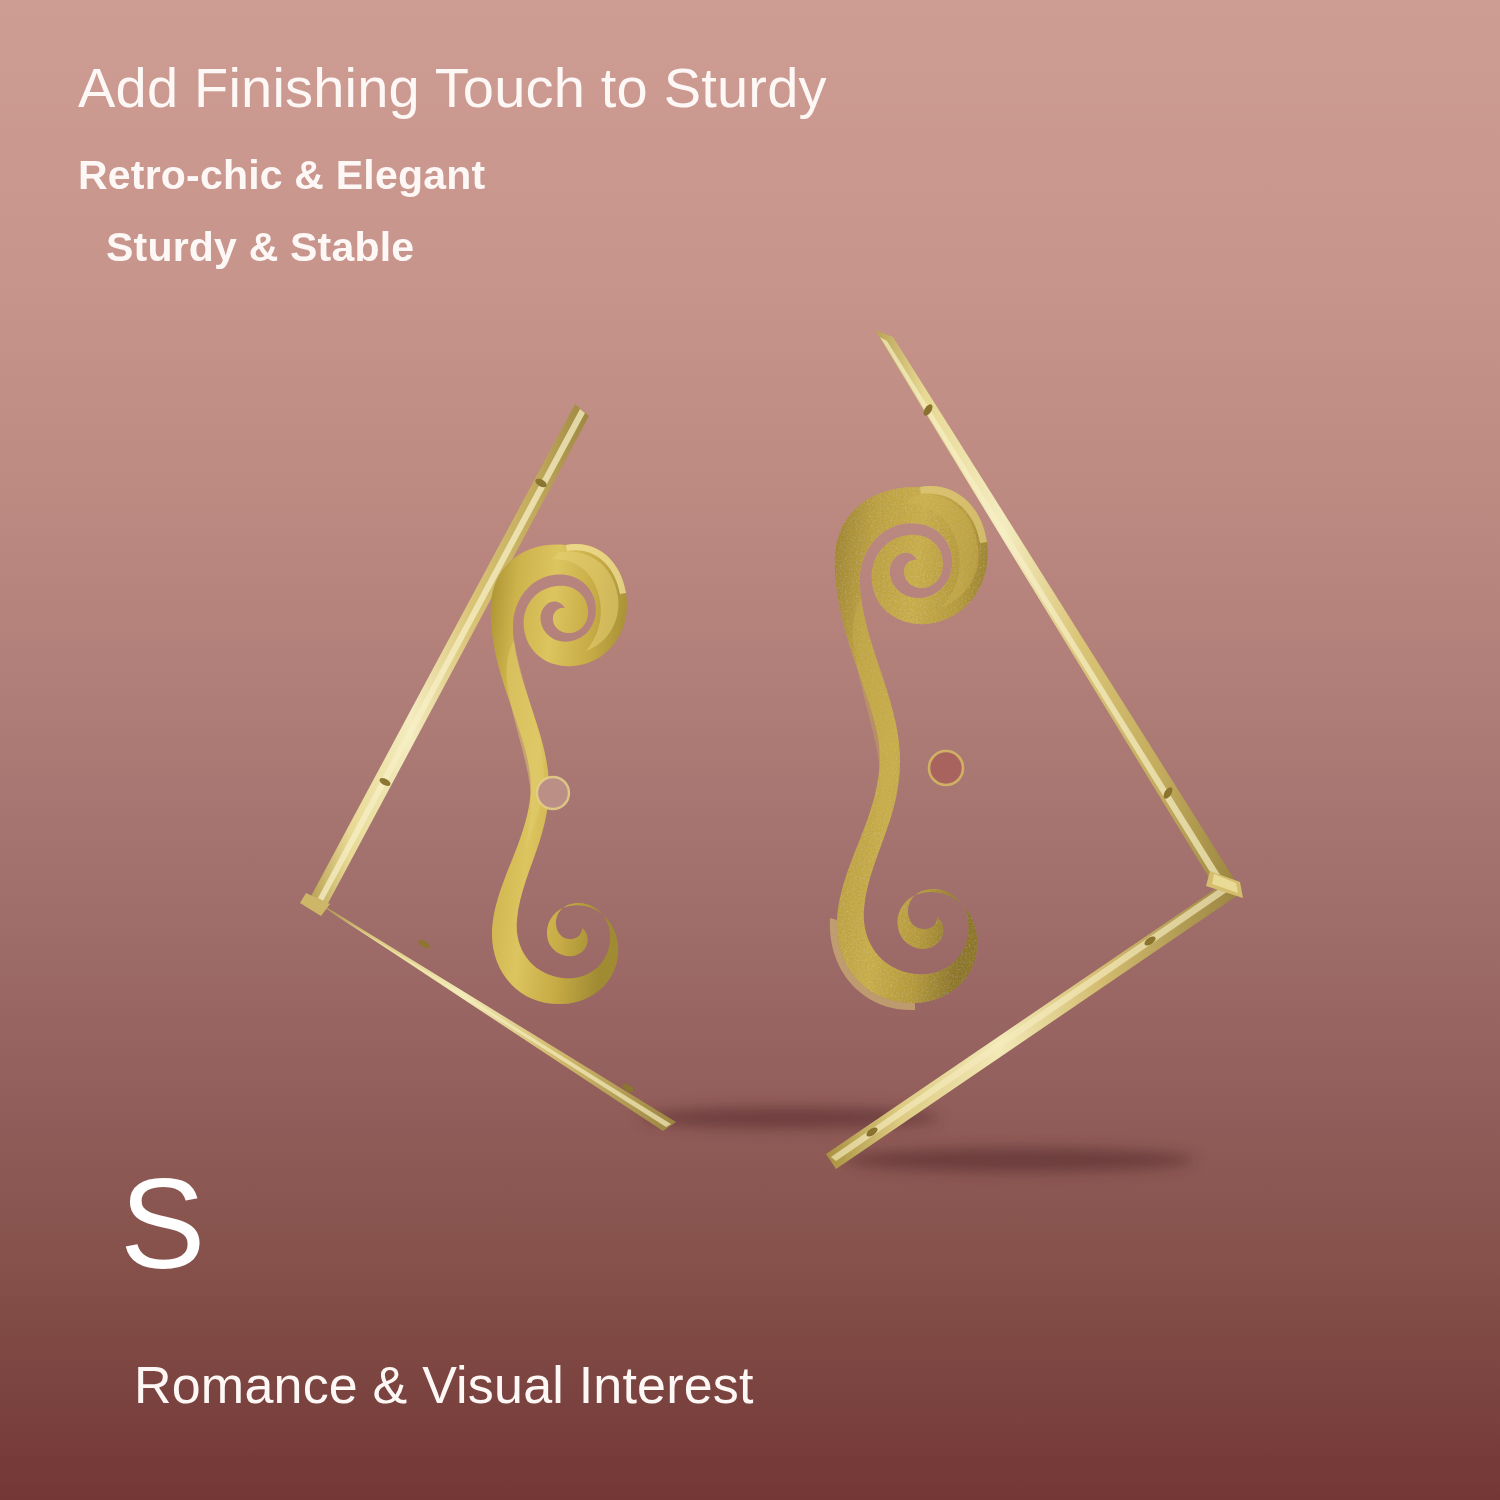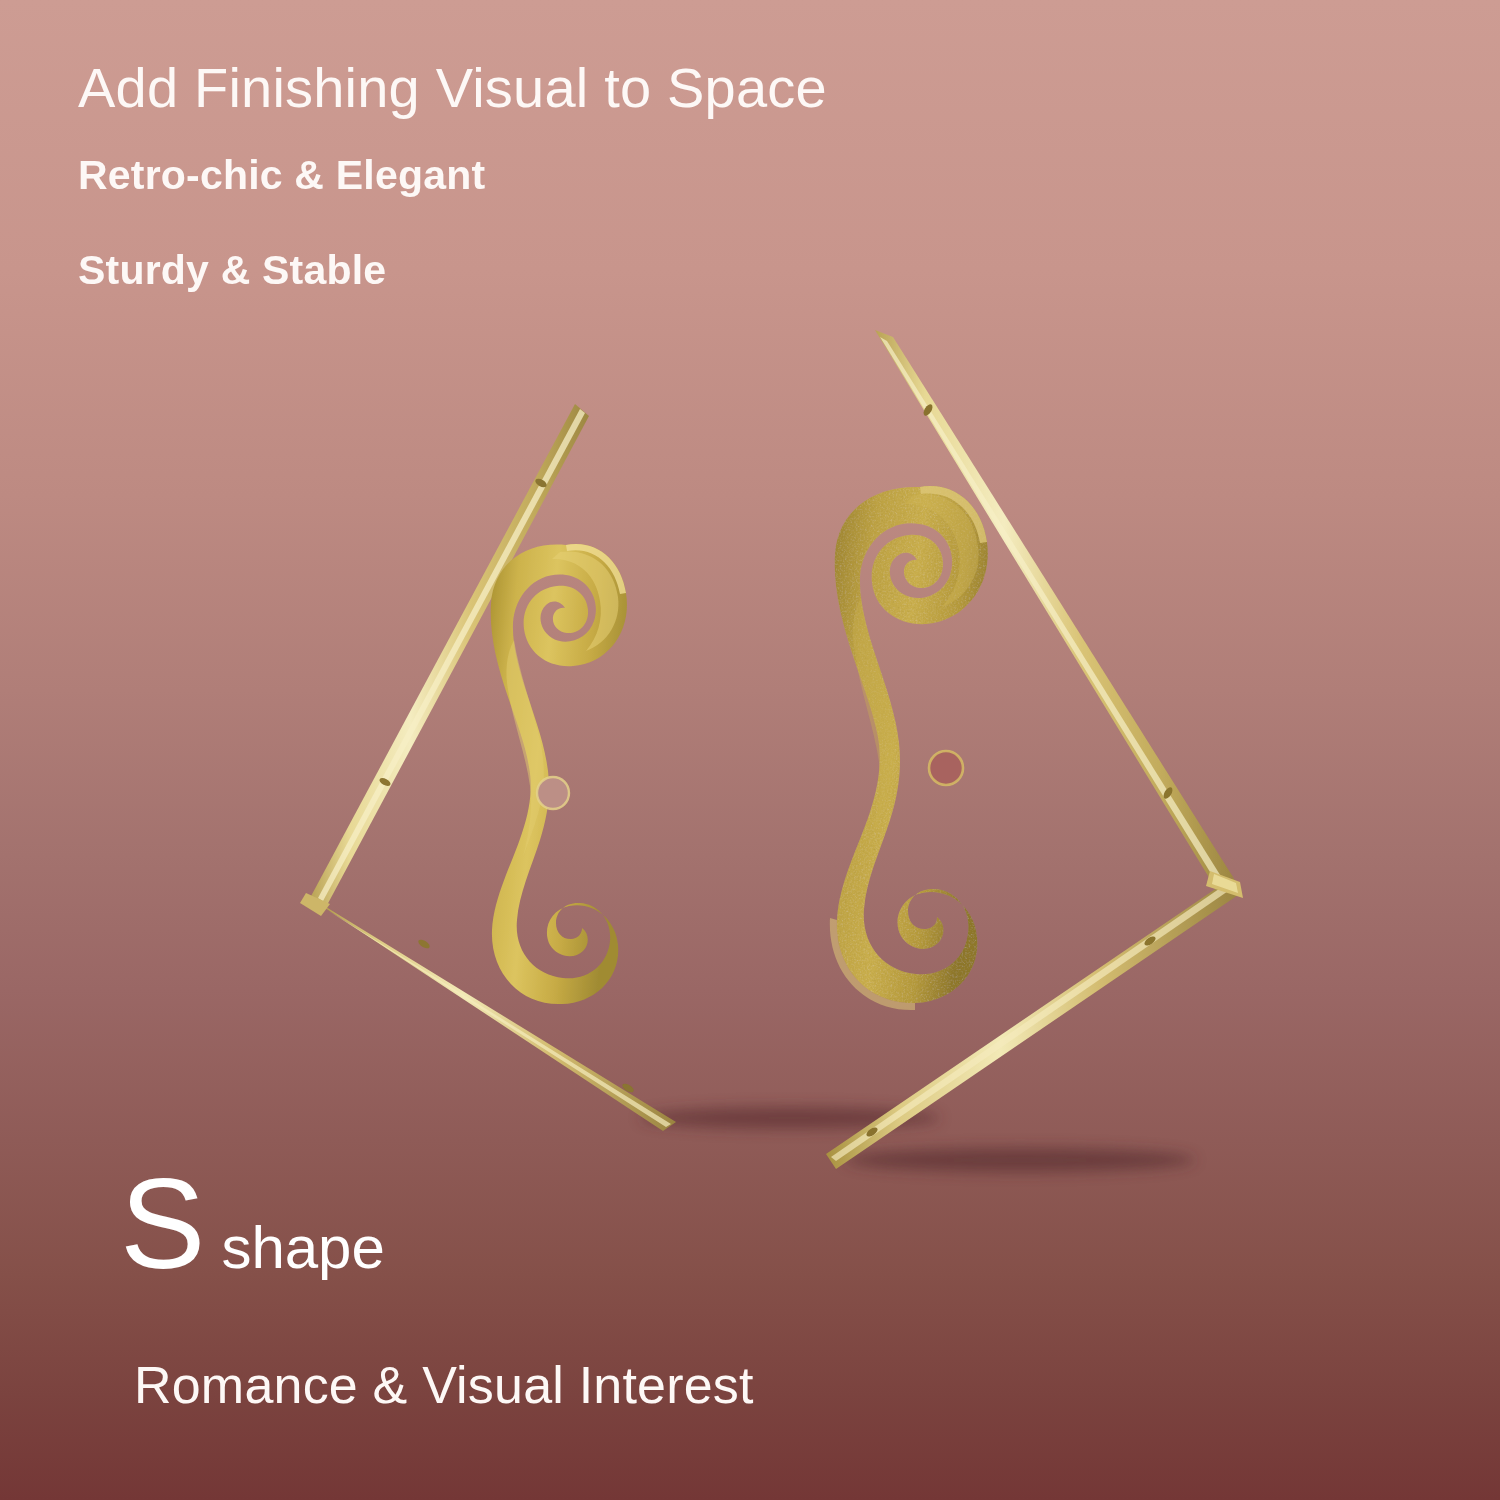--- a/index.html
+++ b/index.html
@@ -41,21 +41,21 @@
   .sub {
     position:absolute;
     left:78px;
     font-size:41px;
     font-weight:700;
     color:#fdf8f6;
     letter-spacing:0.2px;
     white-space:nowrap;
   }
   #sub1 { top:152px; }
-  #sub2 { top:247px; }
+  #sub2 { top:224px;margin-left:28px; }
 
   .shape-line {
     position:absolute;
     left:120px; top:1160px;
     display:flex;
     align-items:baseline;
     color:#ffffff;
     white-space:nowrap;
   }
   .shape-letter {
@@ -285,26 +285,25 @@
                  C 975,511 951,490 921,494 Z" fill="#ddc778" opacity="0.8"></path>
         <path d="M 837,920 C 834,968 869,1005 915,1003 L 915,1010
                  C 864,1012 827,972 830,918 Z" fill="#dcc677" opacity="0.55"></path>
 
         <circle cx="946" cy="768" r="17" fill="#a8635e"></circle>
         <circle cx="946" cy="768" r="17" fill="none" stroke="#d6bc64" stroke-width="2.6" opacity="0.85"></circle>
       </g>
     </svg>
   </div>
 
-  <div class="headline">Add Finishing Visual to Space</div>
+  <div class="headline">Add Finishing Touch to Sturdy</div>
 
   <div class="sub" id="sub1">Retro-chic &amp; Elegant</div>
 
   <div class="sub" id="sub2">Sturdy &amp; Stable</div>
 
   <div class="shape-line">
     <span class="shape-letter">S</span>
-    <span class="shape-word">shape</span>
   </div>
 
   <div class="footline">Romance &amp; Visual Interest</div>
 
 </div>
 
 </body></html>

